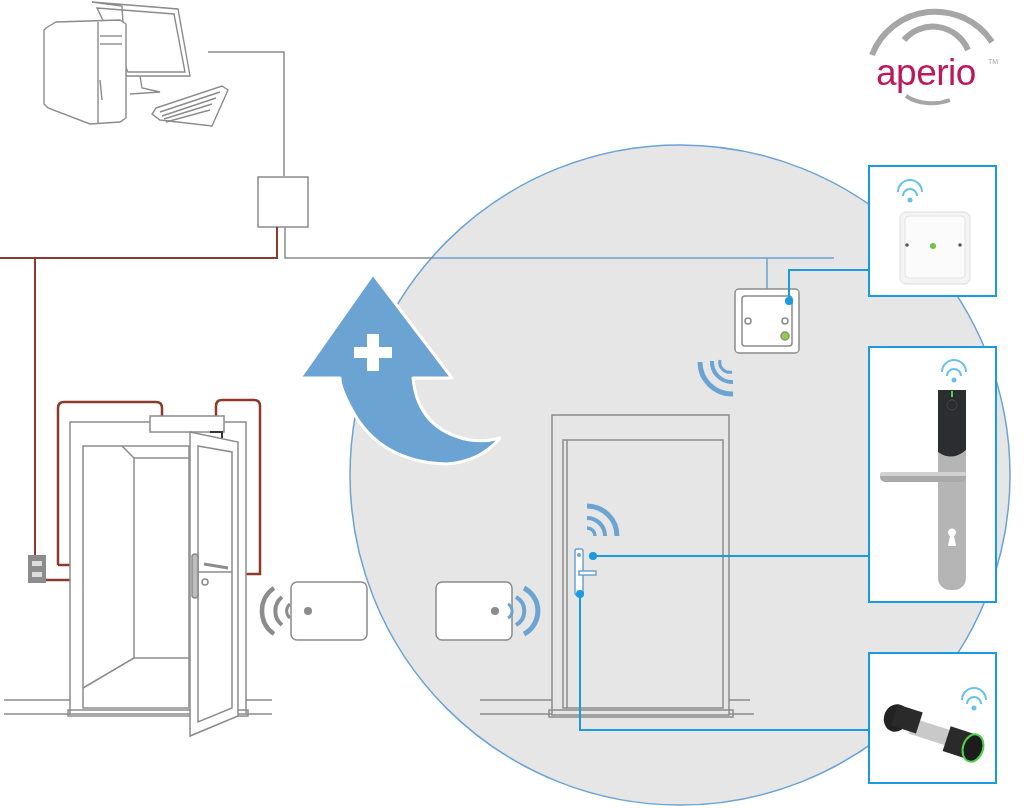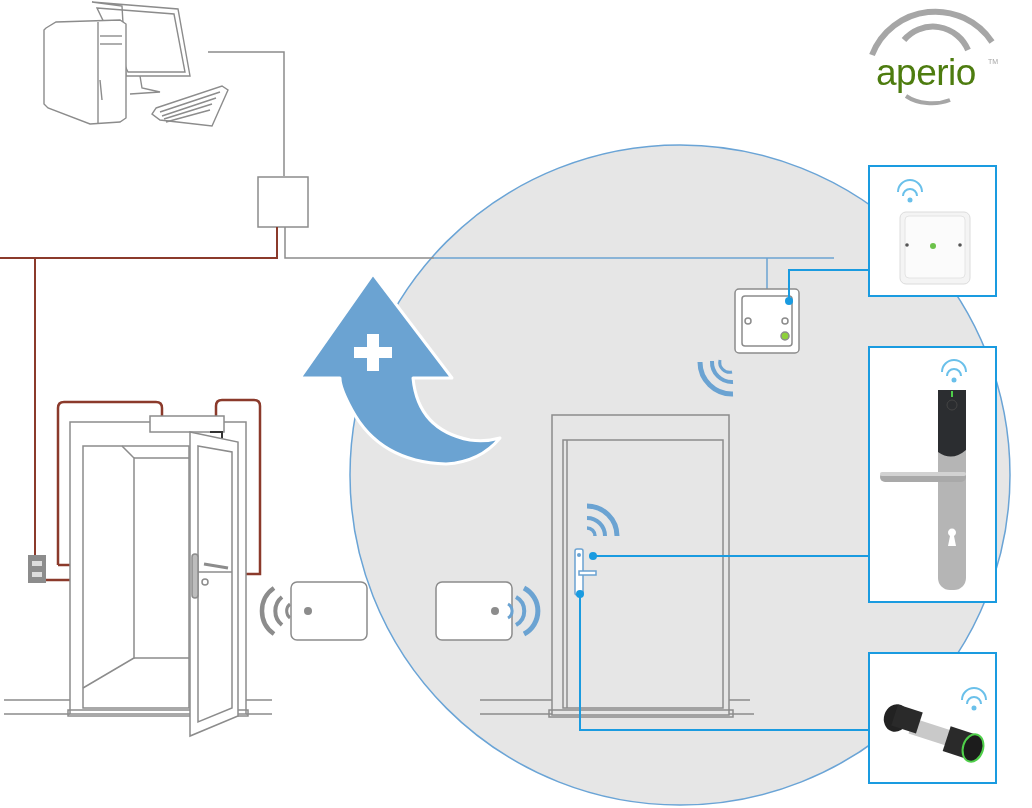--- a/index.html
+++ b/index.html
@@ -1,20 +1,20 @@
 <!DOCTYPE html>
 <html><head>
 <meta charset="utf-8">
 <style>
   html, body { margin: 0; padding: 0; background: #ffffff; }
   body { width: 1032px; height: 808px; position: relative; overflow: hidden;
          font-family: "Liberation Sans", sans-serif; }
   #stage { position: absolute; left: 0; top: 0; width: 1032px; height: 808px; }
   .logo-text { position: absolute; left: 876px; top: 52px; font-size: 37px;
-               color: #4d7c0f; letter-spacing: -0.5px; font-family: "Liberation Sans", sans-serif; }
+               color: #be185d; letter-spacing: -0.5px; font-family: "Liberation Sans", sans-serif; }
   .logo-tm { position: absolute; left: 988px; top: 58px; font-size: 7px; color: #a6a6a6;
              font-family: "Liberation Sans", sans-serif; }
 </style>
 </head>
 <body>
 
 <svg id="stage" width="1032" height="808" viewBox="0 0 1032 808" xmlns="http://www.w3.org/2000/svg">
 
   <circle cx="680" cy="475" r="330" fill="#e6e6e6" stroke="#6aa4d6" stroke-width="1.5"></circle>
 

